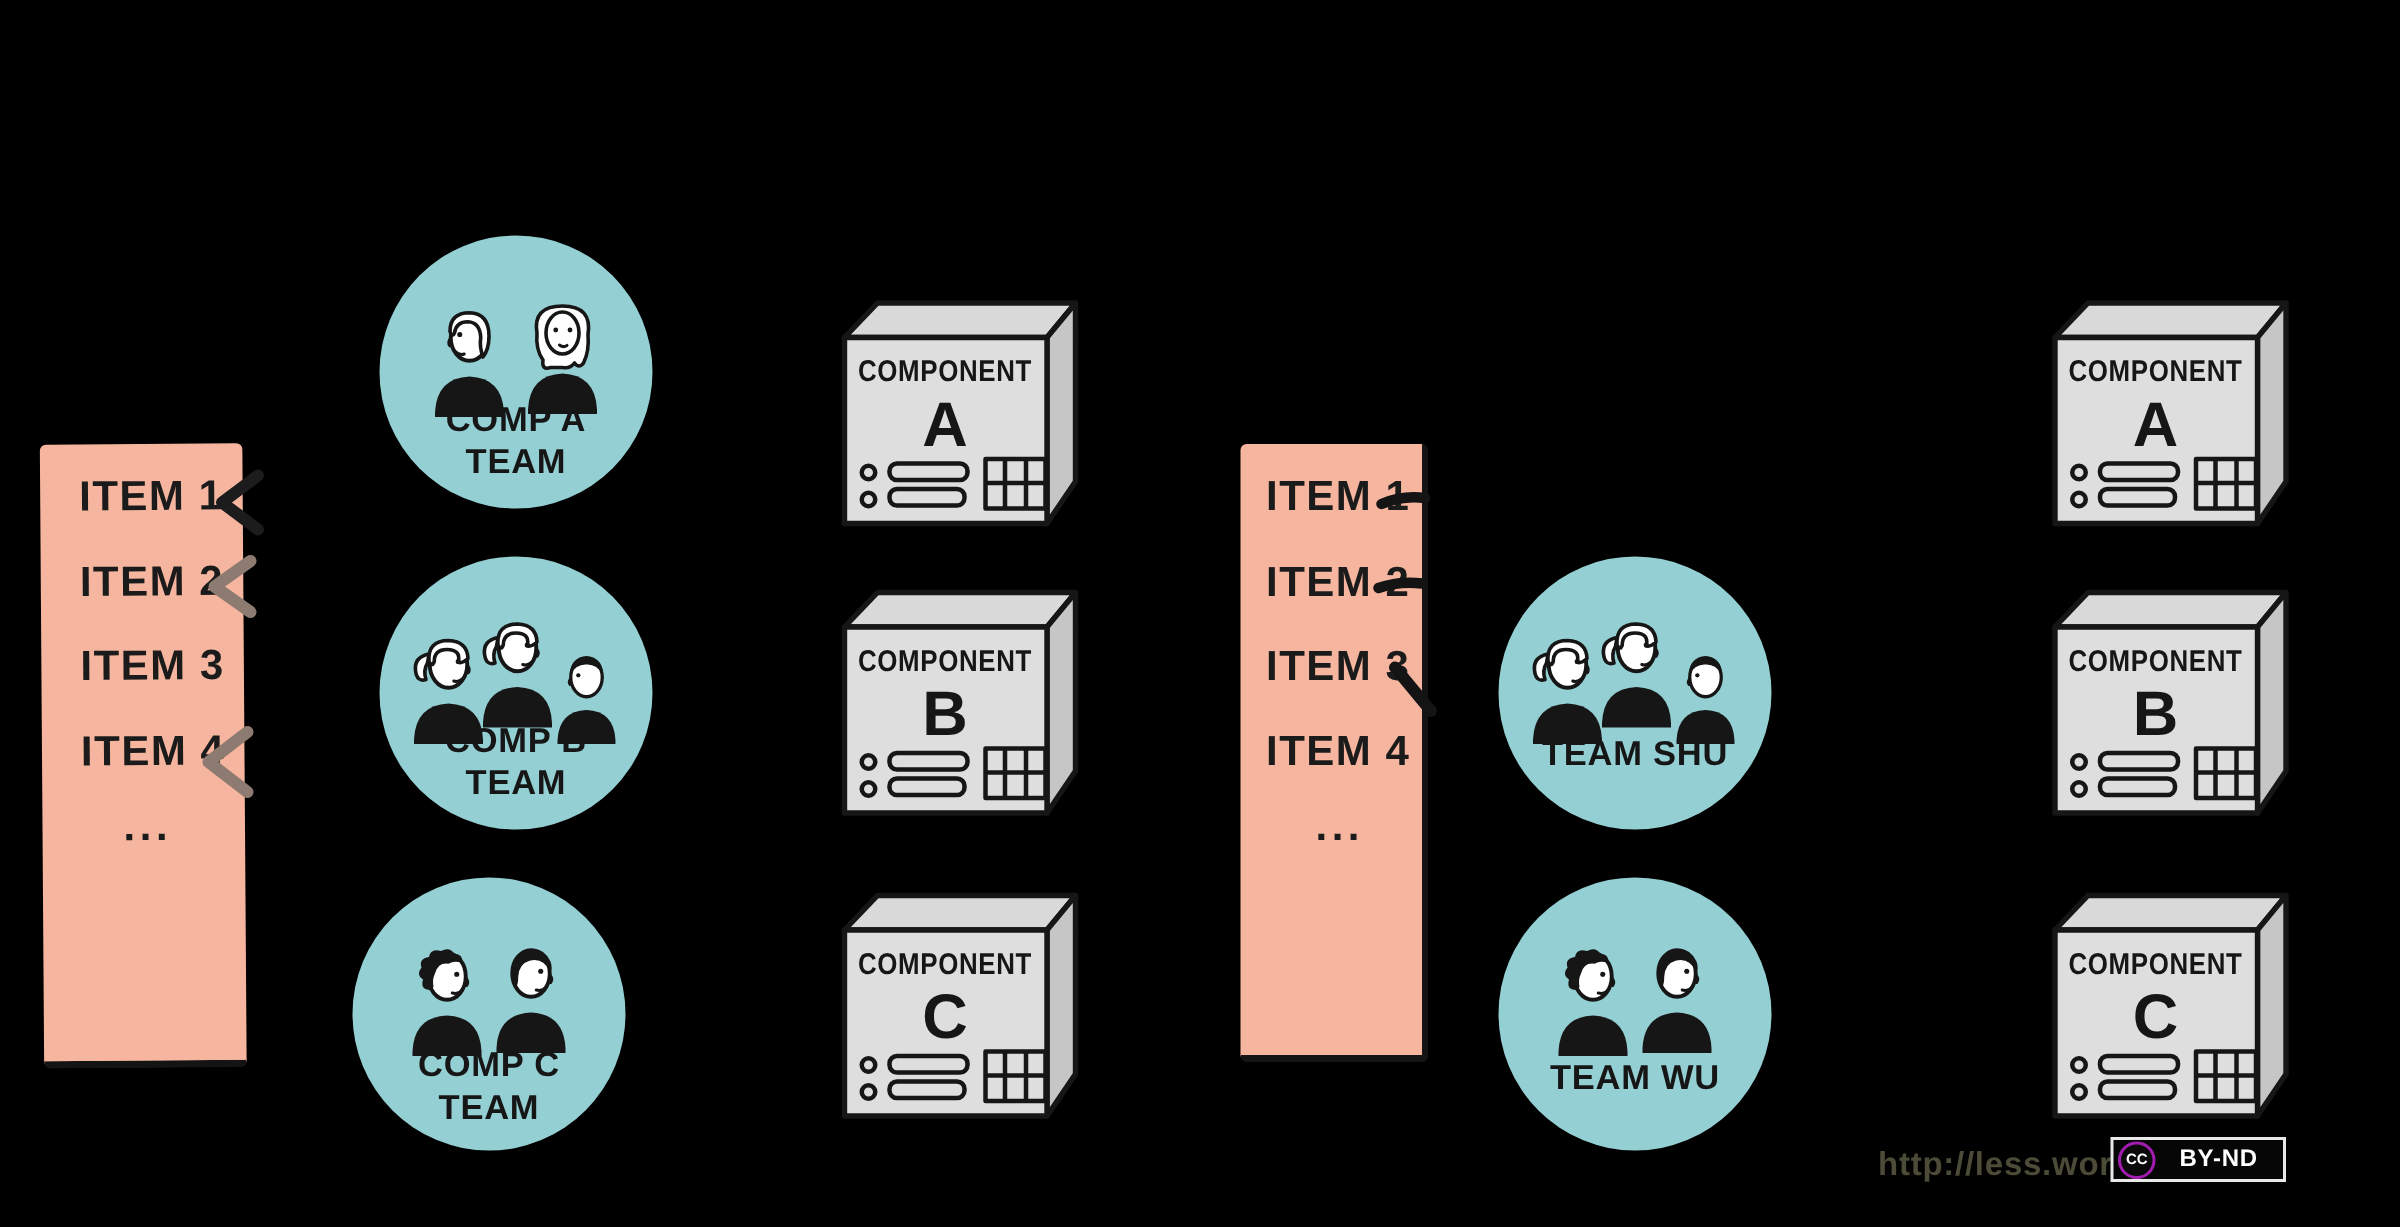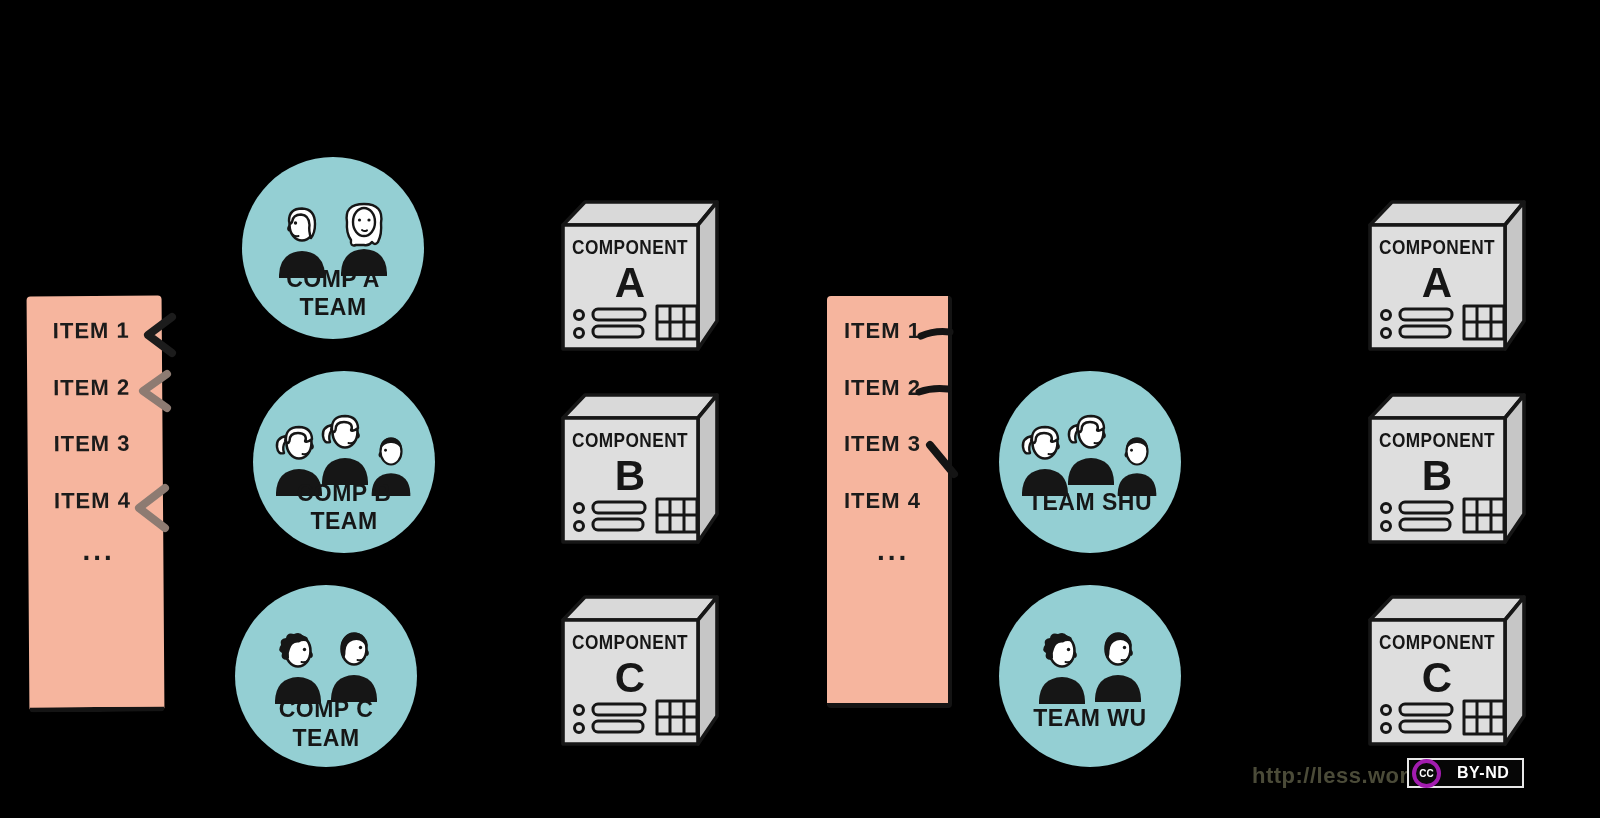--- a/index.html
+++ b/index.html
@@ -5,21 +5,21 @@
   html,body{margin:0;padding:0;background:#000;}
   .stage{position:relative;width:1600px;height:818px;background:#000;overflow:hidden;
          font-family:"Liberation Sans",sans-serif;}
 
   
   .backlog{position:absolute;background:#F6B59E;border-radius:4px;
            border-bottom:5px solid #141414;box-sizing:border-box;}
   .backlog-left{left:28px;top:296px;width:135px;height:416px;transform:rotate(-0.4deg);}
   .backlog-right{left:827px;top:296px;width:125px;height:412px;border-right:4px solid #141414;}
   .bl-item{position:absolute;left:0;width:100%;box-sizing:border-box;padding-left:26px;
-           font-weight:700;font-size:22px;line-height:30px;color:#1b1b1b;
+           font-weight:700;font-size:28px;line-height:30px;color:#1b1b1b;
            letter-spacing:1px;white-space:nowrap;}
   .backlog-right .bl-item{padding-left:17px;}
   .bl-ellipsis{letter-spacing:3px;padding-left:54px !important;font-size:28px;}
   .backlog-right .bl-ellipsis{padding-left:50px !important;}
 
   
   .chev,.stub{position:absolute;}
   .chev path,.stub path{fill:none;stroke-linecap:round;stroke-linejoin:round;}
 
   
@@ -41,21 +41,21 @@
   .boxIcons rect{fill:#DEDEDE;stroke:#161616;stroke-width:3;stroke-linejoin:round;}
   .boxIcons line{stroke:#161616;stroke-width:3;}
 
   
   .url{position:absolute;left:1252px;top:763px;font-weight:700;font-size:22px;
        color:#4B4B38;letter-spacing:0.5px;}
   .badge{position:absolute;left:1407px;top:758px;width:117px;height:30px;
          background:#060606;border:2px solid #E8E8E8;box-sizing:border-box;
          display:flex;align-items:center;}
   .cc-circle{width:21px;height:21px;border-radius:50%;background:#0a0a0a;
-             border:4px solid #a21caf;margin-left:3px;display:flex;align-items:center;
+             border:2px solid #a21caf;margin-left:3px;display:flex;align-items:center;
              justify-content:center;color:#fff;font-weight:700;font-size:10px;
              letter-spacing:0;flex:0 0 auto;}
   .lic{color:#fff;font-weight:700;font-size:16px;letter-spacing:0.5px;margin-left:16px;}
   .defs-holder{position:absolute;width:0;height:0;overflow:hidden;}
 </style>
 </head>
 <body>
 
 <div class="stage">
 
@@ -124,21 +124,21 @@
   <svg class="chev" style="left:141px;top:312px" width="36" height="46">
     <path d="M31,5 L7,23 L31,41" stroke="#1c1c1c" stroke-width="8"></path>
   </svg>
   <svg class="chev" style="left:136px;top:369px" width="36" height="44">
     <path d="M31,5 L7,22 L31,39" stroke="#8D7B72" stroke-width="8"></path>
   </svg>
   <svg class="chev" style="left:131px;top:482px" width="40" height="52">
     <path d="M34,6 L8,26 L34,46" stroke="#8D7B72" stroke-width="8"></path>
   </svg>
 
-  <div class="team" style="left:239px;top:154px">
+  <div class="team" style="left:250px;top:154px">
     <svg viewBox="0 0 188 188" width="188" height="188">
       <circle cx="94" cy="94" r="91" class="tealFill"></circle>
       <g transform="translate(94,74)">
         <use href="#personBob" x="-31" y="0"></use>
         <use href="#personLong" x="31" y="-2"></use>
       </g>
       <text x="94" y="133" class="tlabel">COMP A</text>
       <text x="94" y="161" class="tlabel">TEAM</text>
     </svg>
   </div>

